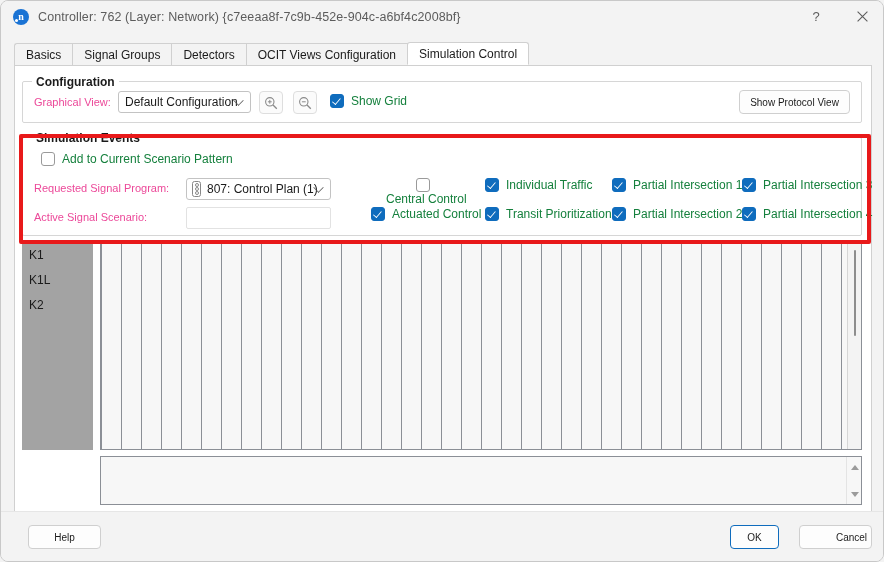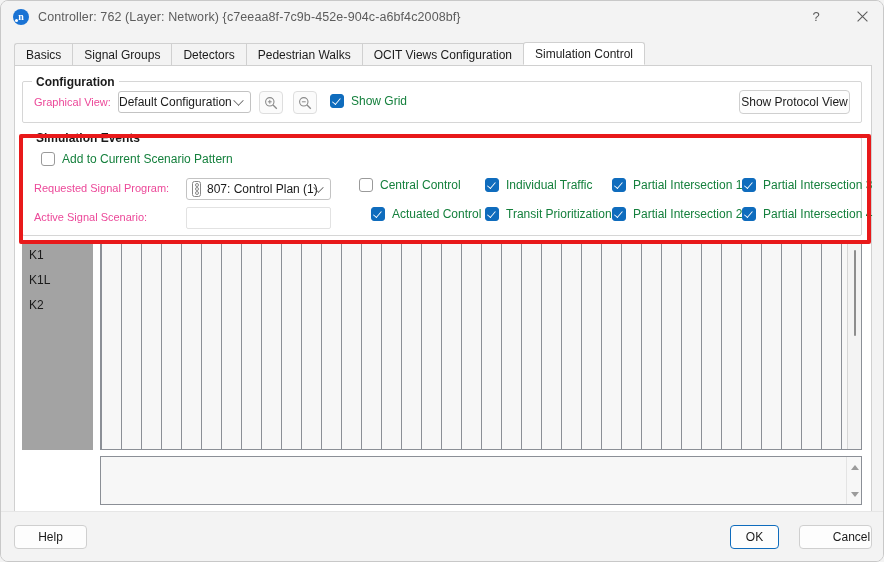--- a/index.html
+++ b/index.html
@@ -136,20 +136,21 @@
   .lbl { position: absolute; font-size: 11px; color: #ec4899; white-space: nowrap; }
 
   .combo {
     position: absolute;
     height: 22px;
     background: #ffffff;
     border: 1px solid #c3c3c3;
     border-radius: 3px;
     display: flex; align-items: center;
     font-size: 12px; color: #1b1b1b;
+    padding-left: 6px;
   }
   .combo .caret {
     position: absolute; right: 7px; top: 4px;
     width: 9px; height: 9px;
     border-right: 1.3px solid #5c5c5c;
     border-bottom: 1.3px solid #5c5c5c;
     transform: rotate(45deg) scale(0.82);
   }
   .combo .combo-text { white-space: nowrap; overflow: hidden; }
 
@@ -160,22 +161,23 @@
     border: 1px solid #e2e2e2;
     border-radius: 2px;
   }
 
   .pushbtn {
     position: absolute;
     background: #fdfdfd;
     border: 1px solid #cfcfcf;
     border-radius: 4px;
     display: flex; align-items: center; justify-content: center;
-    font-size: 12px; color: #1b1b1b;
+    font-size: 10px; color: #1b1b1b;
     white-space: nowrap;
+    margin-left: 14px;
   }
 
   
   .iconbtn {
     position: absolute;
     width: 24px; height: 23px;
     background: #fbfbfb;
     border: 1px solid #dedede;
     border-radius: 4px;
     display: flex; align-items: center; justify-content: center;
@@ -339,23 +341,20 @@
   <div id="tabstrip">
     <div class="tab">
       <span>Basics</span>
     </div>
     <div class="tab">
       <span>Signal Groups</span>
     </div>
     <div class="tab">
       <span>Detectors</span>
     </div>
-    <div class="tab">
-      <span>Pedestrian Walks</span>
-    </div>
     <div class="tab last-unsel">
       <span>OCIT Views Configuration</span>
     </div>
     <div class="tab selected">
       <span>Simulation Control</span>
     </div>
   </div>
 
   <div id="tabpage">
 
@@ -416,21 +415,21 @@
         <span class="combo-text" style="margin-left:6px;">807: Control Plan (1)</span>
         <span class="caret"></span>
       </div>
 
       <span class="lbl" style="left:11px; top:73px;">Active Signal Scenario:</span>
 
       <div class="textbox" style="left:163px; top:69px; width:145px;">
         <span style="display:block;padding:3px 5px;font-size:12px;"></span>
       </div>
 
-      <div class="cb" style="left:336px; top:40px;">
+      <div class="cb" style="left:356px; top:40px;flex-direction:column;">
         <span class="box"></span>
         <span class="cb-label">Central Control</span>
       </div>
       <div class="cb checked" style="left:348px; top:69px;">
         <span class="box">
             <span class="tick"></span>
           </span>
         <span class="cb-label">Actuated Control</span>
       </div>
 

